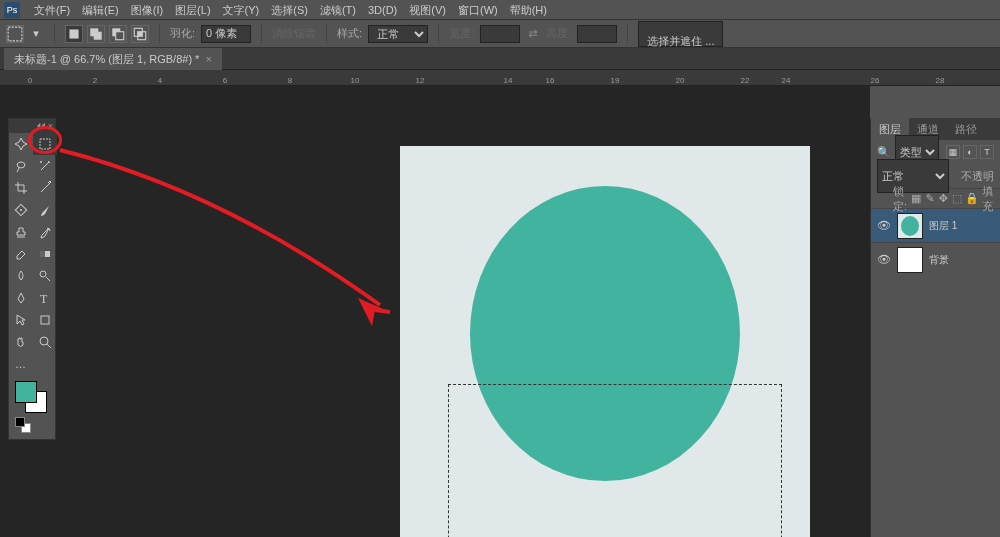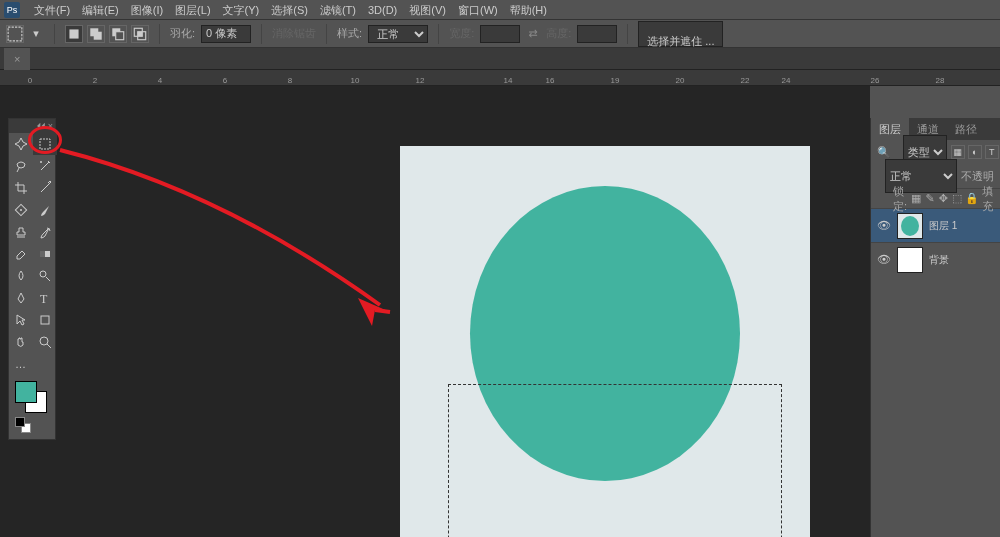--- a/index.html
+++ b/index.html
@@ -56,21 +56,21 @@
   
   .anno-circle { position:absolute; left:28px; top:126px; width:34px; height:28px; border:3px solid #e31b23; border-radius:50%; }
   .anno-arrow { position:absolute; top:130px; left:40px; width:400px; height:230px; pointer-events:none; }
 
   
   .rightpanels { position:absolute; top:118px; right:0; width:130px; background:#535353; border-left:1px solid #333; bottom:0; }
   .panel-tabs { height:22px; display:flex; background:#3a3a3a; }
   .panel-tab { padding:0 8px; line-height:22px; font-size:11px; color:#999; }
   .panel-tab.active { background:#535353; color:#ccc; }
   .panel-row { height:24px; display:flex; align-items:center; gap:4px; padding:0 6px; }
-  .panel-select { background:#3a3a3a; border:1px solid #222; color:#ccc; font-size:11px; height:34px;margin-left:8px; }
+  .panel-select { background:#3a3a3a; border:1px solid #222; color:#ccc; font-size:11px; height:34px; }
   .panel-small-icons { display:flex; gap:3px; margin-left:auto; }
   .panel-small-icons span { width:14px; height:14px; border:1px solid #666; display:flex; align-items:center; justify-content:center; font-size:9px; }
   .layer-list { }
   .layer-row { height:34px; display:flex; align-items:center; gap:6px; padding:0 6px; border-top:1px solid #444; }
   .layer-row.selected { background:#3a5a7a; }
   .layer-eye { width:14px; height:14px; display:flex; align-items:center; justify-content:center; color:#ccc; }
   .layer-thumb { width:26px; height:26px; background:#e0e8ea; border:1px solid #222; display:flex; align-items:center; justify-content:center; }
   .layer-thumb.ell::after { content:""; width:18px; height:20px; background:#42b39f; border-radius:50%; display:block; }
   .layer-name { color:#ccc; font-size:10px; }
   .lock-row { height:20px; display:flex; align-items:center; gap:4px; padding:0 6px; border-top:1px solid #444; font-size:11px; color:#aaa;margin-left:16px;}
@@ -144,20 +144,21 @@
   <input class="opt-input opt-disabled" disabled="" style="width: 40px;">
   <span class="opt-swap">⇄</span>
   <span class="opt-label opt-disabled">高度:</span>
   <input class="opt-input opt-disabled" disabled="" style="width: 40px;">
   <div class="opt-sep"></div>
   <button class="opt-btn">选择并遮住 ...</button>
 </div>
 
 <div class="doctabbar">
   <div class="doctab">
+    <span>未标题-1 @ 66.7% (图层 1, RGB/8#) *</span>
     <span class="x">×</span>
   </div>
 </div>
 
 <div class="ruler-h">
   <span class="num" style="left:30px">0</span>
   <span class="num" style="left:95px">2</span>
   <span class="num" style="left:160px">4</span>
   <span class="num" style="left:225px">6</span>
   <span class="num" style="left:290px">8</span>

